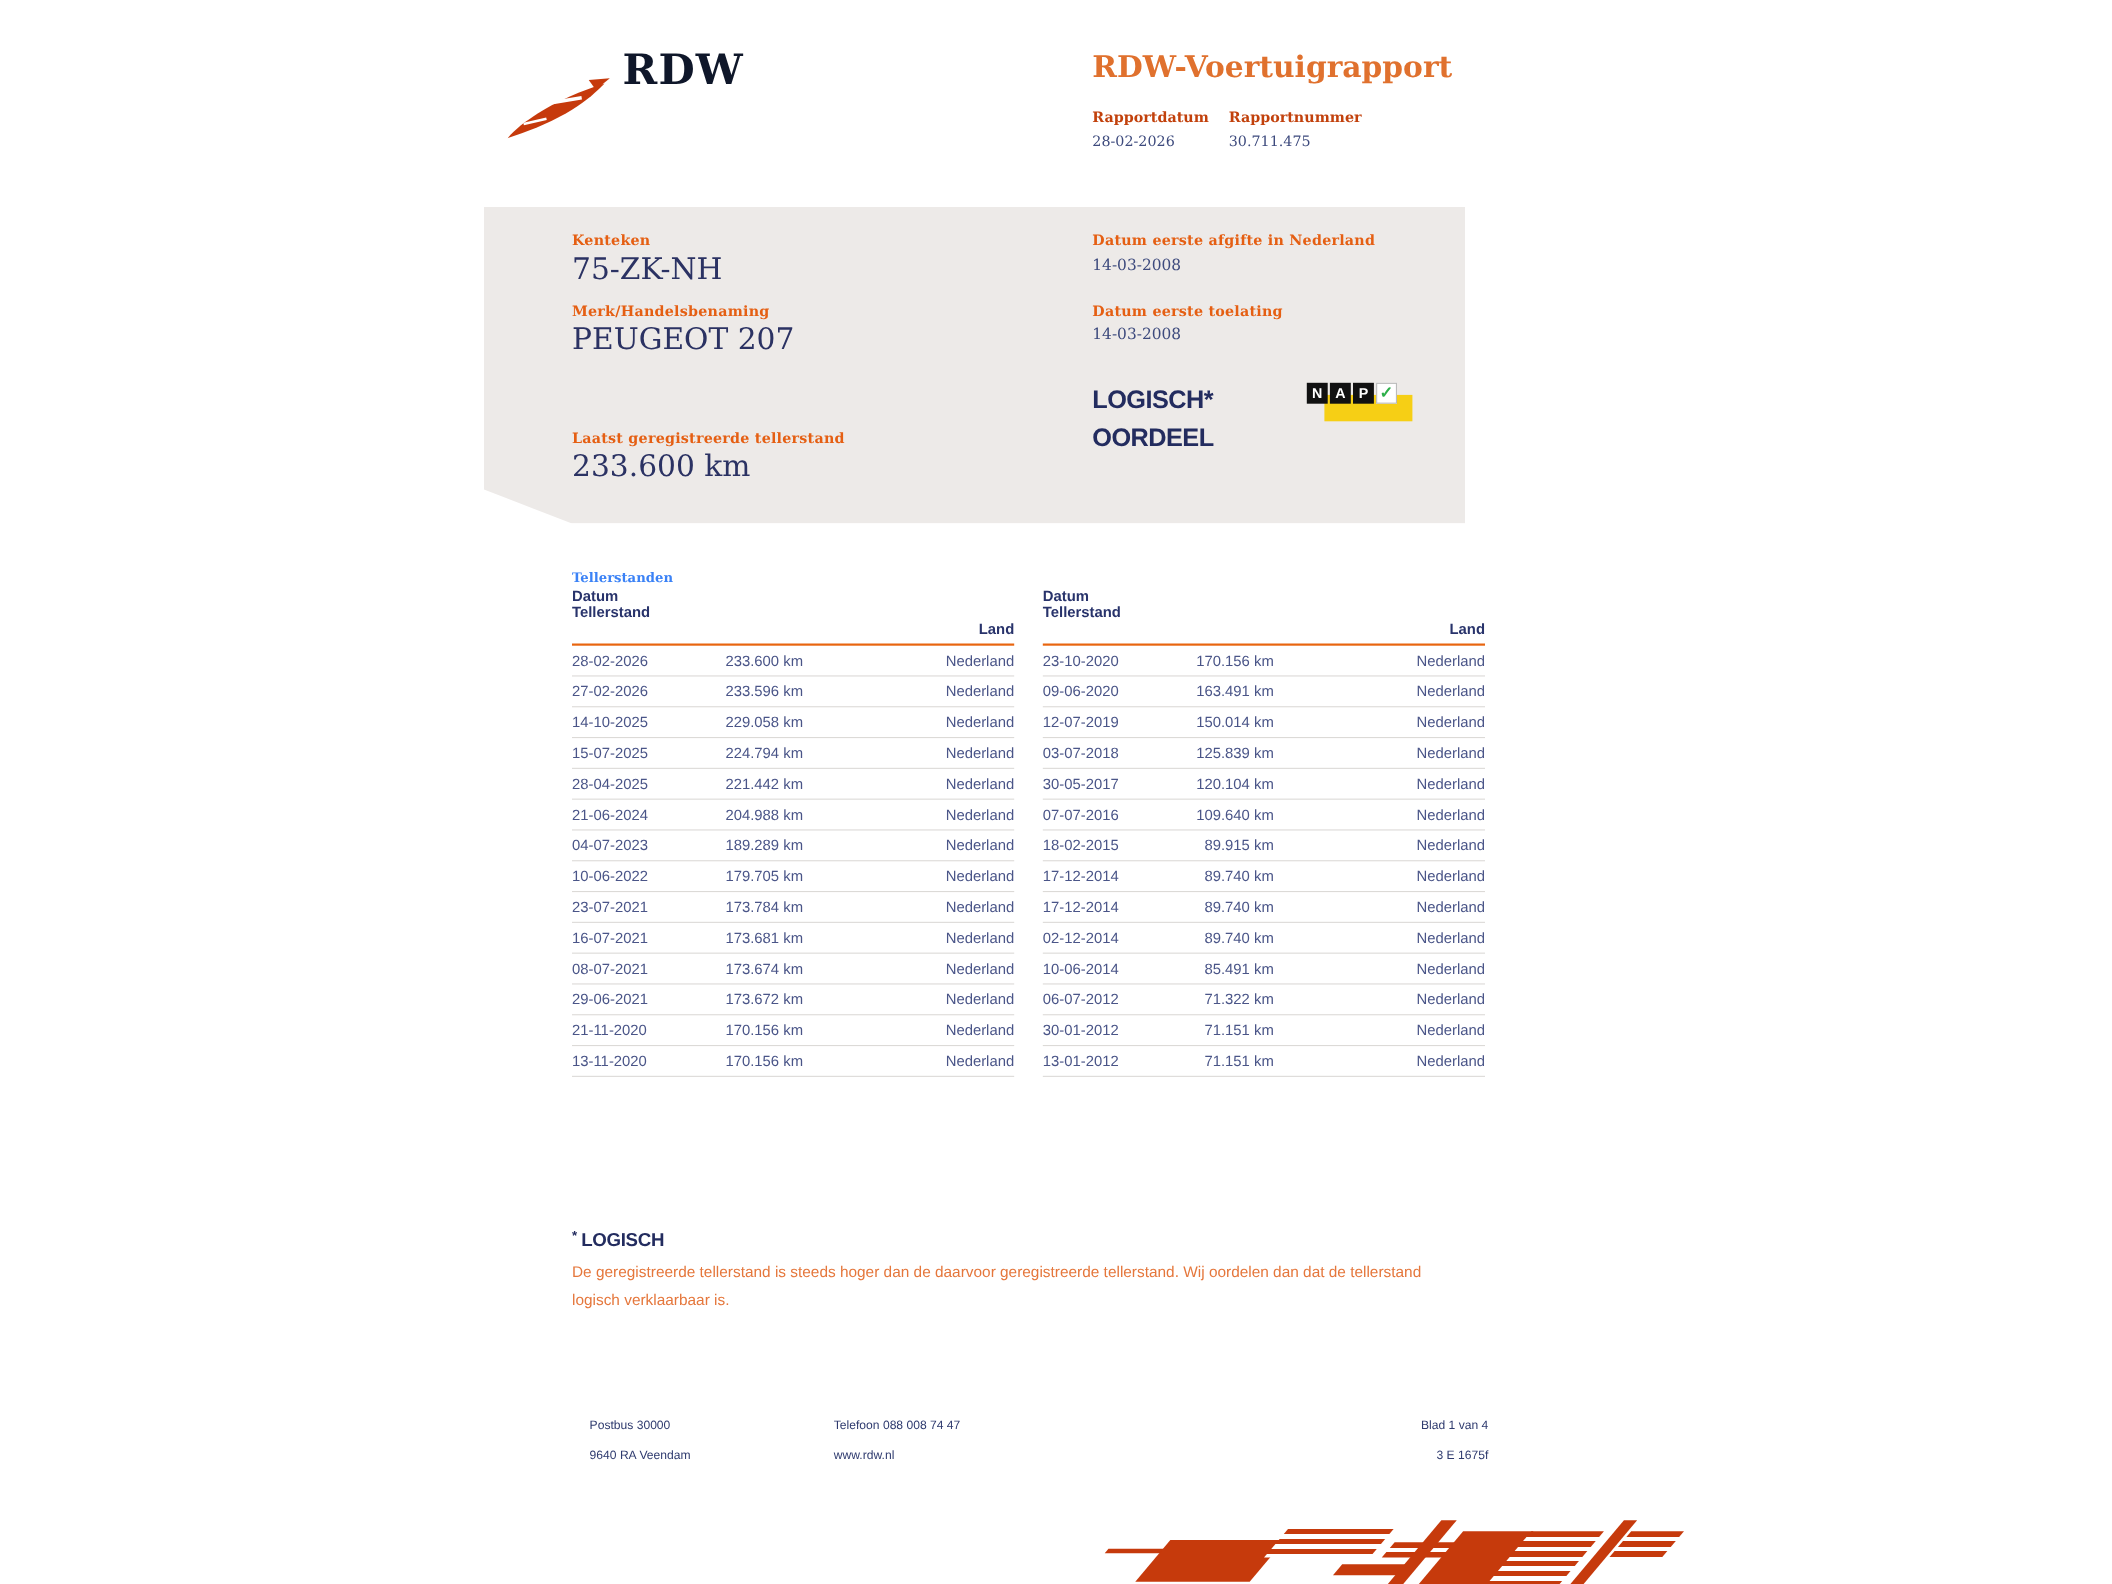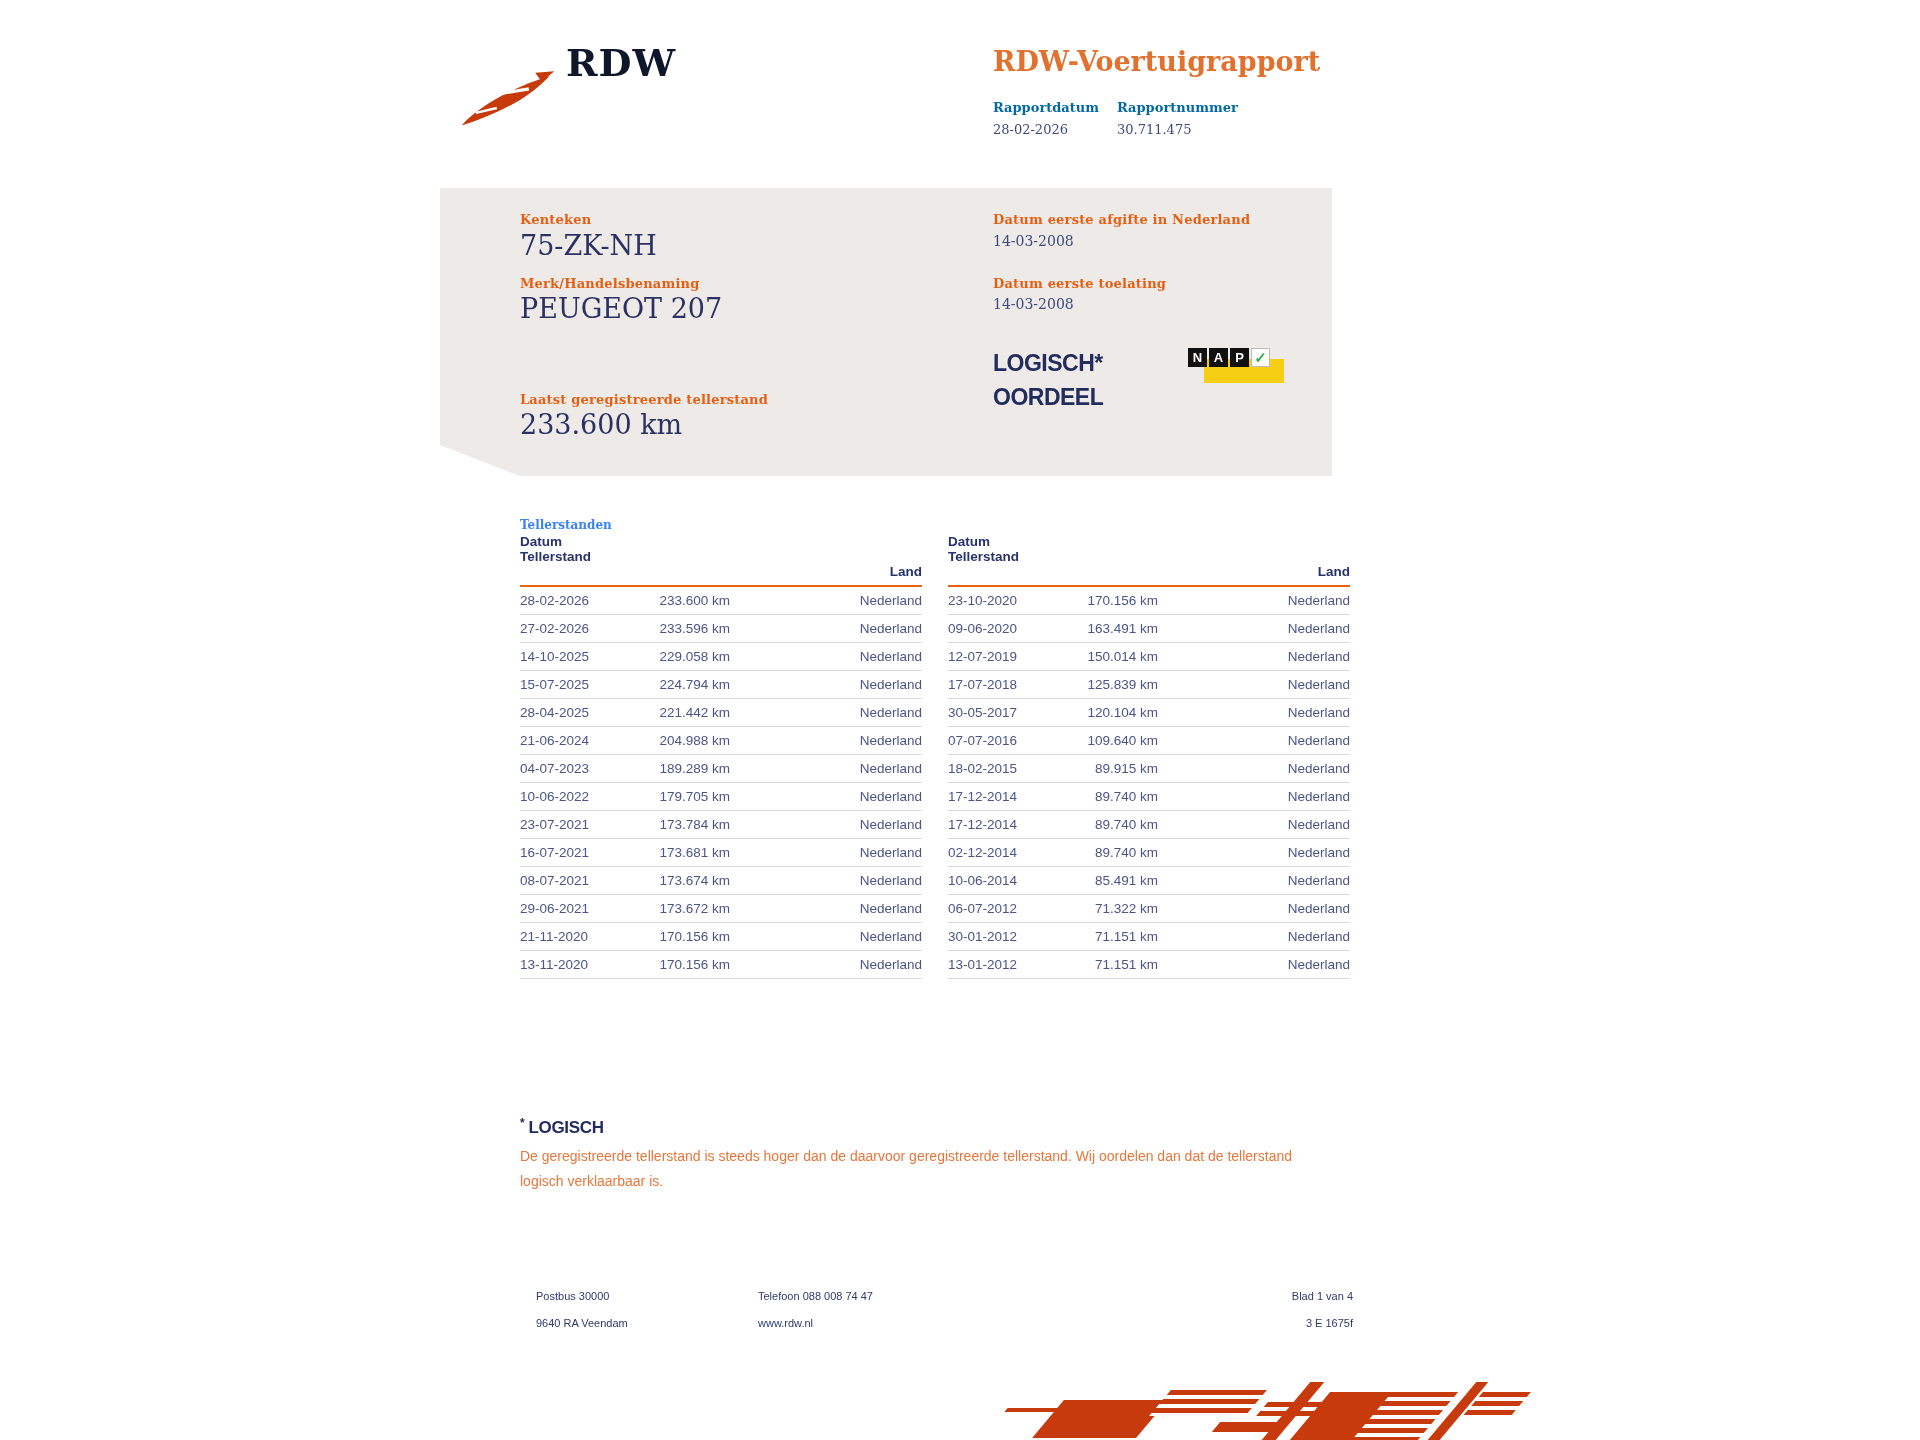--- a/index.html
+++ b/index.html
@@ -6,21 +6,21 @@
   .page{position:relative;width:1920px;height:1440px;background:#ffffff;overflow:hidden;
         font-family:"Liberation Sans",sans-serif;}
 
   
   .logo-flame{position:absolute;left:460px;top:70px;width:96px;height:60px;}
   .logo-word{position:absolute;left:566px;top:40px;font-family:"DejaVu Serif",serif;
              font-weight:bold;font-size:38px;color:#0f172a;letter-spacing:1px;}
   .report-title{position:absolute;left:993px;top:46px;font-family:"DejaVu Serif",serif;
                 font-weight:bold;font-size:27px;color:#e0712e;}
   .meta-label{position:absolute;font-family:"DejaVu Serif",serif;font-weight:bold;
-              font-size:13px;color:#0369a1;}
+              font-size:13px;color:#c2410c;}
   .meta-value{position:absolute;font-family:"DejaVu Serif",serif;font-size:13px;color:#3d4a7d;}
   .lab-rapdat{left:993px;top:100px;} .lab-rapnum{left:1117px;top:100px;}
   .val-rapdat{left:993px;top:122px;} .val-rapnum{left:1117px;top:122px;}
 
   
   .summary-box{position:absolute;left:440px;top:188px;width:892px;height:288px;background:#edeae8;
                clip-path:polygon(0 0,100% 0,100% 100%,80px 100%,0 calc(100% - 31px));}
   .s-label{position:absolute;font-family:"DejaVu Serif",serif;font-weight:bold;
            font-size:13px;color:#e55f13;letter-spacing:.2px;}
   .s-value-big{position:absolute;font-family:"DejaVu Serif",serif;font-weight:400;
@@ -237,21 +237,21 @@
         <span class="c-land">Nederland</span>
       </div>
 
       <div class="tt-row">
         <span class="c-date">12-07-2019</span>
         <span class="c-km">150.014 km</span>
         <span class="c-land">Nederland</span>
       </div>
 
       <div class="tt-row">
-        <span class="c-date">17-07-2018</span>
+        <span class="c-date">03-07-2018</span>
         <span class="c-km">125.839 km</span>
         <span class="c-land">Nederland</span>
       </div>
 
       <div class="tt-row">
         <span class="c-date">30-05-2017</span>
         <span class="c-km">120.104 km</span>
         <span class="c-land">Nederland</span>
       </div>
 

